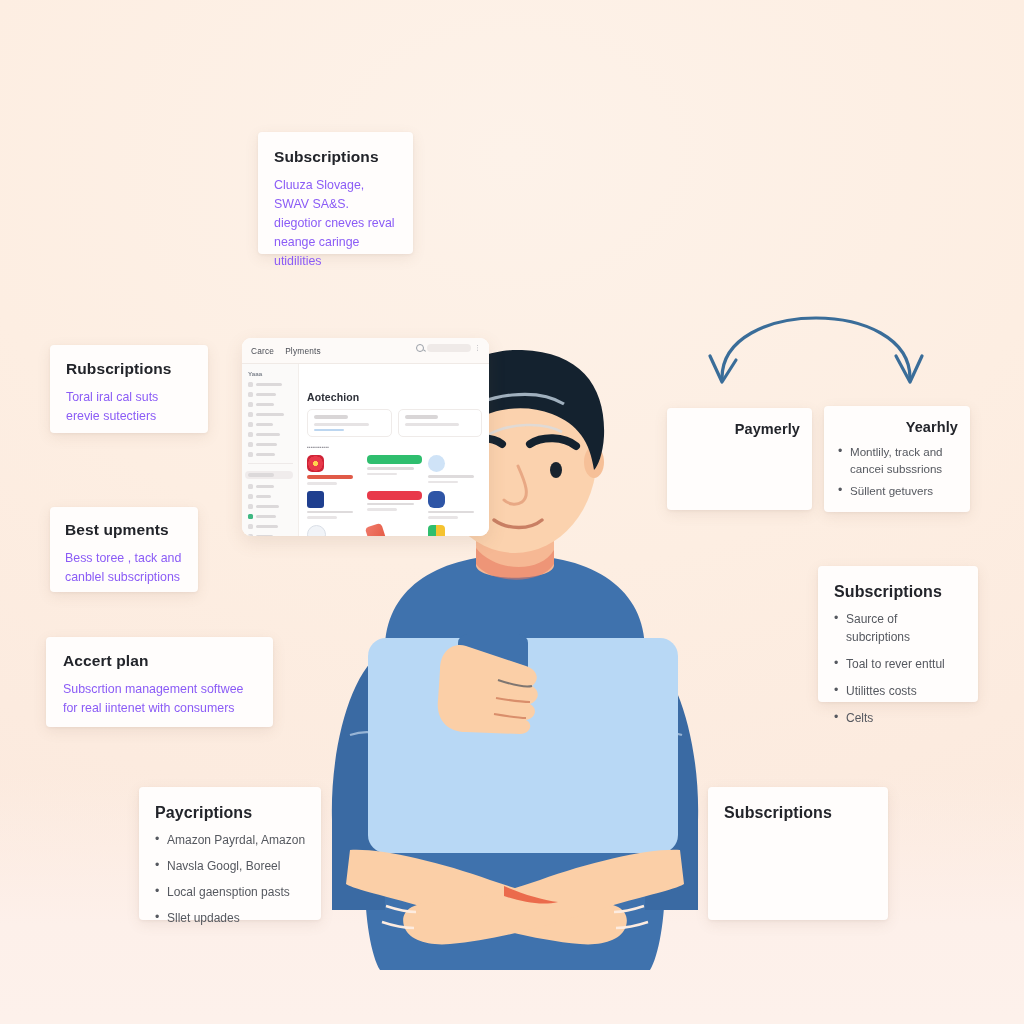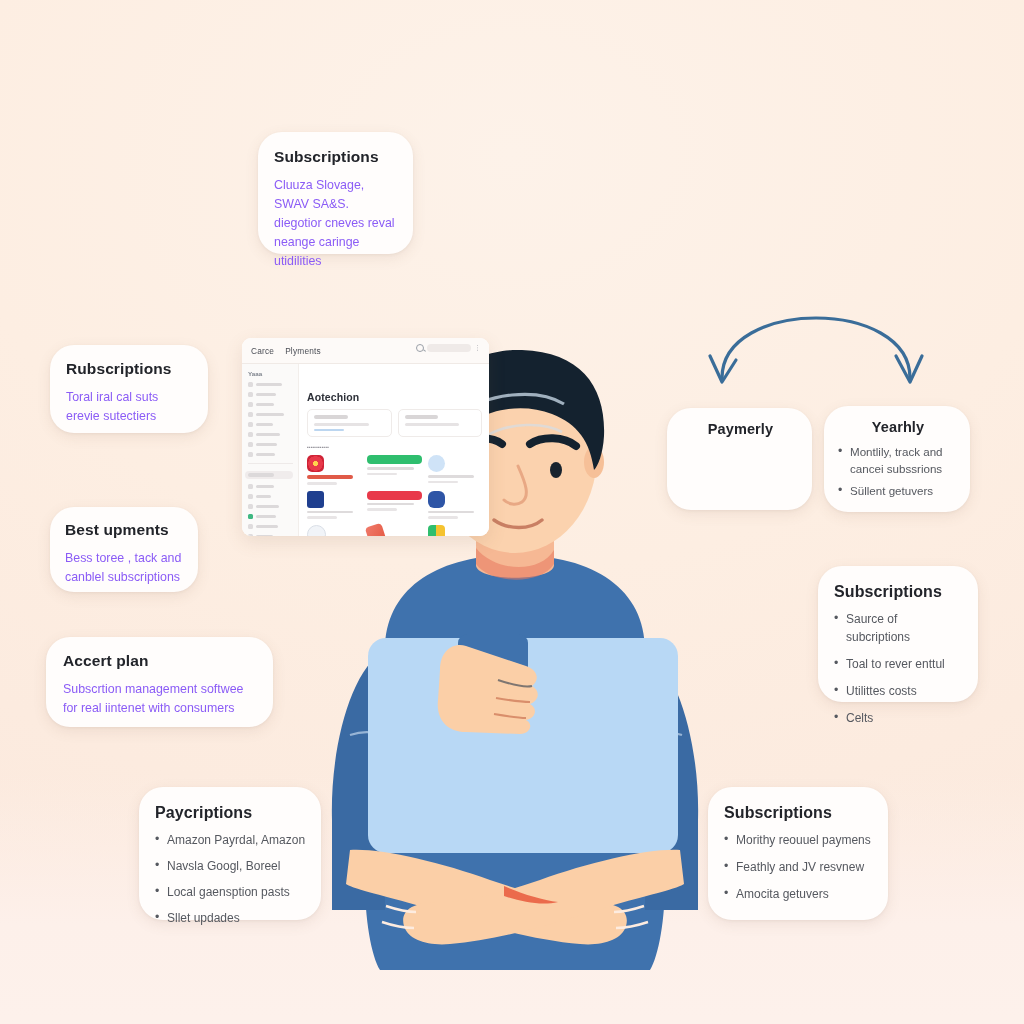--- a/index.html
+++ b/index.html
@@ -21,34 +21,34 @@
   }
   .bg-floor{
     position:absolute;left:0;right:0;bottom:0;height:250px;
     background:linear-gradient(to bottom, rgba(253,240,232,0) 0%, #fdf0ea 60%, #fdf1eb 100%);
   }
 
   
   .card{
     position:absolute;
     background:#fffdfc;
-    border-radius:24px;
+    border-radius:4px;
     box-shadow:0 4px 14px rgba(120,90,70,.10), 0 1px 3px rgba(120,90,70,.07);
     box-sizing:border-box;
     color:#2f3033;
   }
   .card .title{
     font-size:15.5px;
     font-weight:700;
     letter-spacing:.1px;
     color:#22242a;
     margin:0 0 9px 0;
     line-height:1.2;
   }
-  .card .title.center{text-align:center;}
+  .card .title.center{text-align:right;}
   .card p{
     margin:0;
     font-size:12.4px;
     line-height:1.55;
     color:#8b5cf6;
   }
   .card ul{
     margin:0;padding:0;list-style:none;
   }
   .card li{
@@ -411,20 +411,15 @@
     <ul>
       <li>Saurce of subcriptions</li>
       <li>Toal to rever enttul</li>
       <li>Utilittes costs</li>
       <li>Celts</li>
     </ul>
   </div>
 
   <div class="card" id="card-subs-bottom">
     <div class="title">Subscriptions</div>
-    <ul>
-      <li>Morithy reouuel paymens</li>
-      <li>Feathly and JV resvnew</li>
-      <li>Amocita getuvers</li>
-    </ul>
   </div>
 
 </div>
 
 </body></html>

